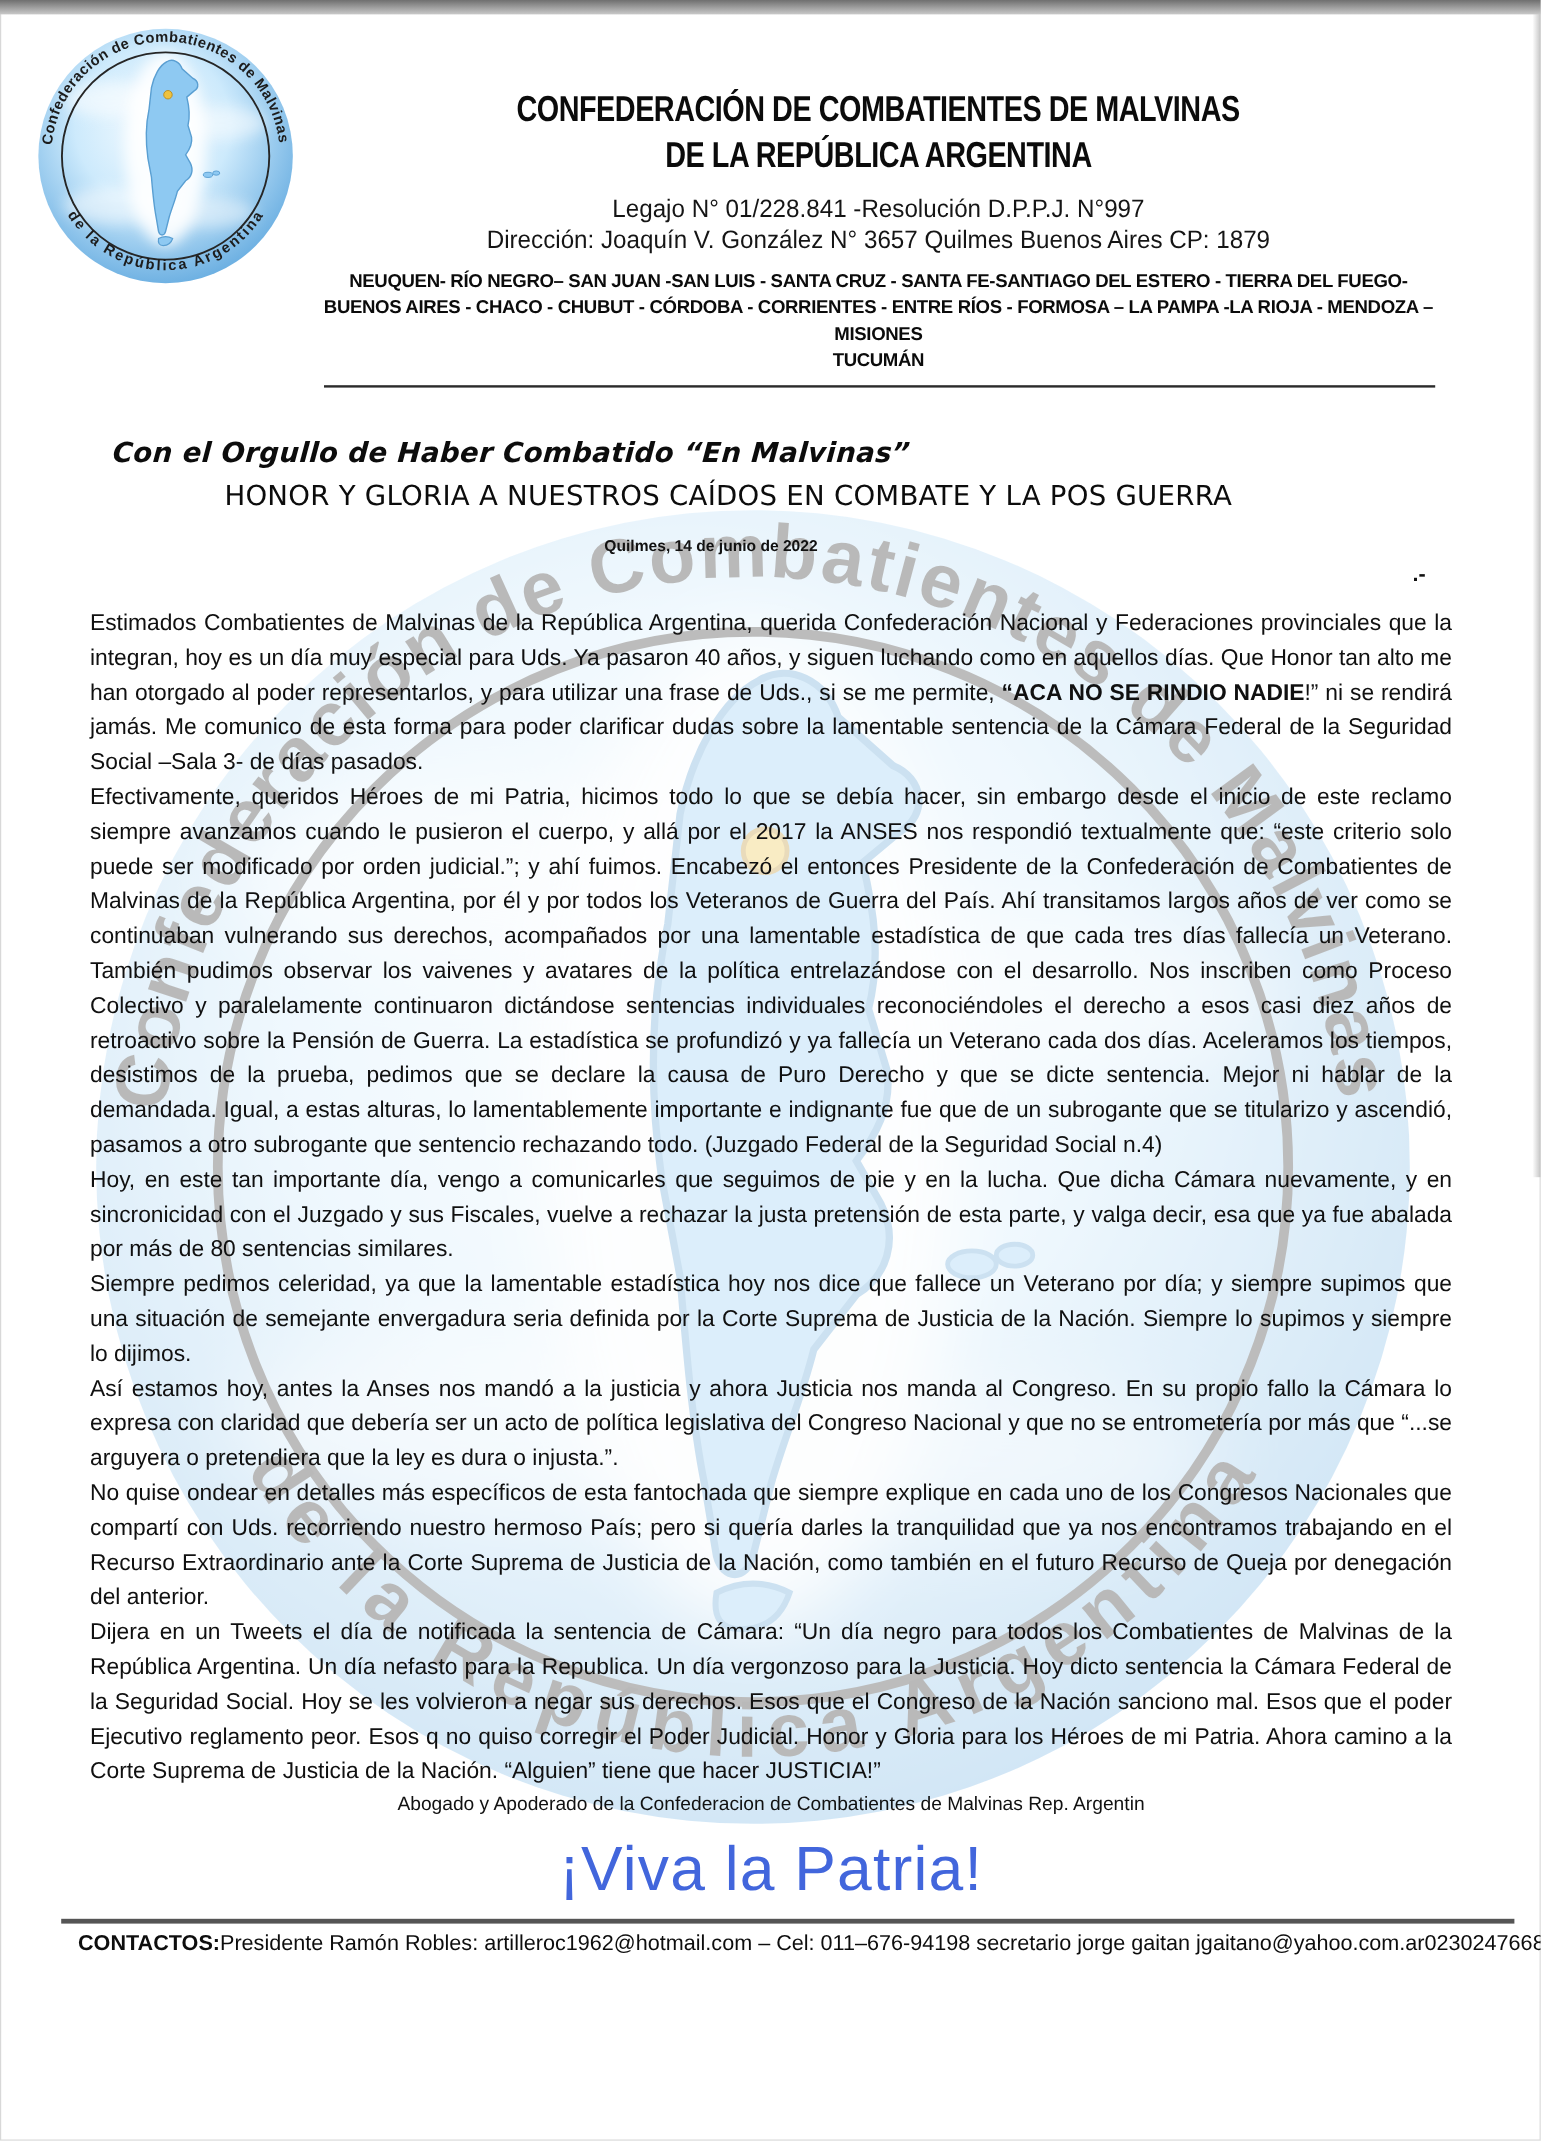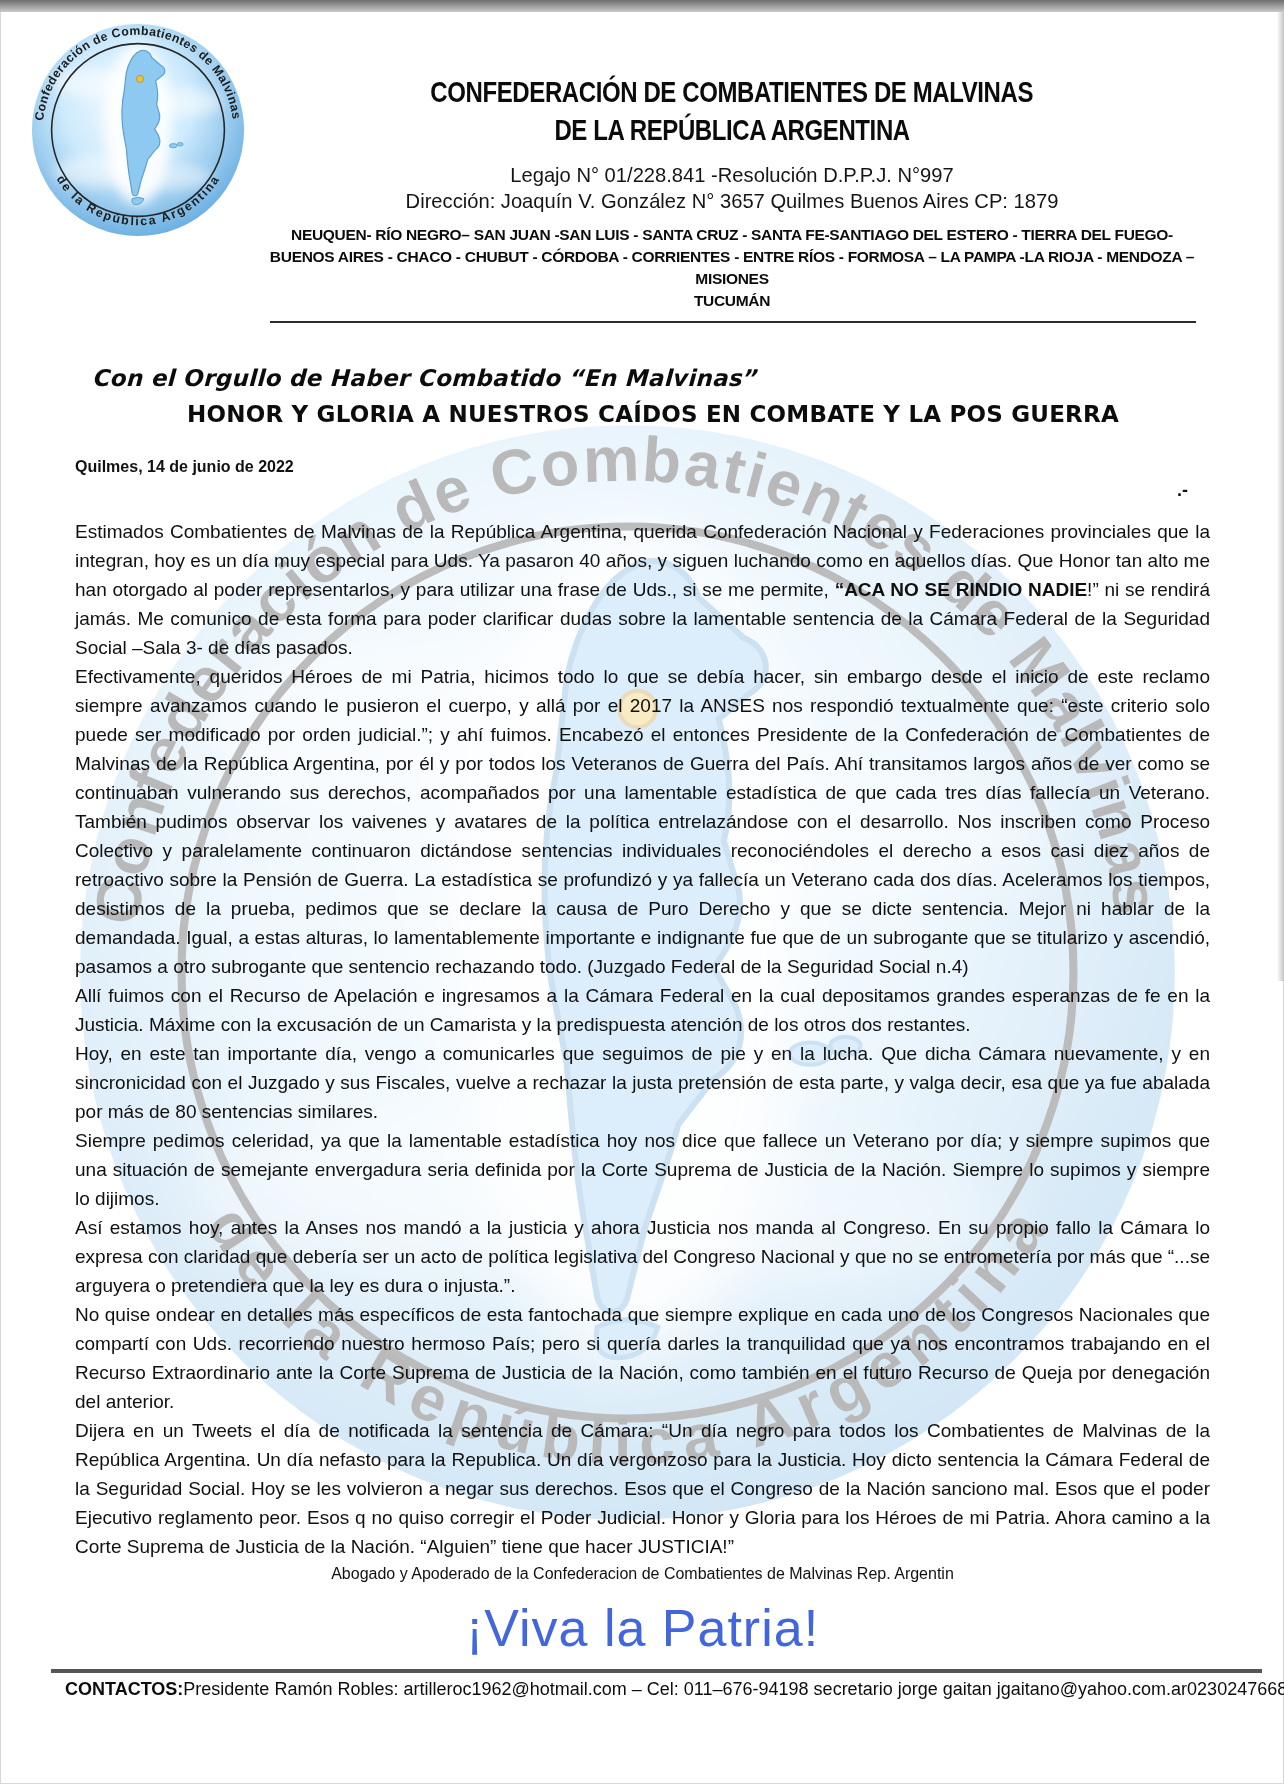--- a/index.html
+++ b/index.html
@@ -27,26 +27,26 @@
   .sub{margin-top:13px;font-size:21px;line-height:26px;color:#151515;text-align:center;}
   .sub div .cond2{display:inline-block;transform:scaleX(.96);white-space:nowrap;}
   .provinces{margin-top:10px;font-size:15.5px;line-height:22px;font-weight:bold;
         letter-spacing:-.3px;color:#0b0b0b;}
   .head-rule{border:none;border-top:2px solid #2b2b2b;margin:9px 88px 0 270px;}
 
   
   .slogan{font-family:"DejaVu Sans",sans-serif;color:#0c0c0c;}
   .slogan-1{margin:40px 0 0 19px;font-size:23px;line-height:30px;font-style:italic;
         font-weight:bold;letter-spacing:.3px;transform:skewX(-4deg);transform-origin:left;}
-  .slogan-2{margin:6px 0 0 112px;font-size:23px;line-height:30px;font-weight:bold;
+  .slogan-2{margin:6px 0 0 112px;font-size:23px;line-height:30px;font-weight:normal;
         letter-spacing:.2px;}
 
   .inner{padding:0 74px 0 75px;}
 
-  .dateline{margin-top:26px;text-align:left;font-size:16px;line-height:24px;
+  .dateline{margin-top:14px;text-align:center;font-size:13px;line-height:24px;
         font-weight:bold;padding-right:100px;}
   .date-suffix{text-align:right;font-size:18px;line-height:22px;font-weight:bold;
         padding-right:22px;}
 
   
   .bodytext{margin-top:16px;font-size:19px;line-height:29px;color:#101010;}
   .bodyp{margin:0;text-align:justify;}
   .bodyp .b{font-weight:bold;}
 
   .signature{margin-top:30px;text-align:center;font-size:20px;line-height:28px;}
@@ -138,21 +138,20 @@
         <div class="slogan-1">Con el Orgullo de Haber Combatido “En Malvinas”</div>
         <div class="slogan-2">HONOR Y GLORIA A NUESTROS CAÍDOS EN COMBATE Y LA POS GUERRA</div>
       </section>
 
       <div class="dateline">Quilmes, 14 de junio de 2022</div>
       <div class="date-suffix">.-</div>
 
       <main class="bodytext">
           <p class="bodyp"><span>Estimados Combatientes de Malvinas de la República Argentina, querida Confederación Nacional y Federaciones provinciales que la integran, hoy es un día muy especial para Uds. Ya pasaron 40 años, y siguen luchando como en aquellos días. Que Honor tan alto me han otorgado al poder representarlos, y para utilizar una frase de Uds., si se me permite, </span><span class="b">“ACA NO SE RINDIO NADIE</span><span>!” ni se rendirá jamás. Me comunico de esta forma para poder clarificar dudas sobre la lamentable sentencia de la Cámara Federal de la Seguridad Social –Sala 3- de días pasados.</span></p>
           <p class="bodyp"><span>Efectivamente, queridos Héroes de mi Patria, hicimos todo lo que se debía hacer, sin embargo desde el inicio de este reclamo siempre avanzamos cuando le pusieron el cuerpo, y allá por el 2017 la ANSES nos respondió textualmente que: “este criterio solo puede ser modificado por orden judicial.”; y ahí fuimos. Encabezó el entonces Presidente de la Confederación de Combatientes de Malvinas de la República Argentina, por él y por todos los Veteranos de Guerra del País. Ahí transitamos largos años de ver como se continuaban vulnerando sus derechos, acompañados por una lamentable estadística de que cada tres días fallecía un Veterano. También pudimos observar los vaivenes y avatares de la política entrelazándose con el desarrollo. Nos inscriben como Proceso Colectivo y paralelamente continuaron dictándose sentencias individuales reconociéndoles el derecho a esos casi diez años de retroactivo sobre la Pensión de Guerra.  La estadística se profundizó y ya fallecía un Veterano cada dos días. Aceleramos los tiempos, desistimos de la prueba, pedimos que se declare la causa de Puro Derecho y que se dicte sentencia. Mejor ni hablar de la demandada. Igual, a estas alturas, lo lamentablemente importante e indignante fue que de un subrogante que se titularizo y ascendió, pasamos a otro subrogante que sentencio rechazando todo. (Juzgado Federal de la Seguridad Social n.4)</span></p>
-          <p class="bodyp"><span>Allí fuimos con el Recurso de Apelación e ingresamos a la Cámara Federal en la cual depositamos grandes esperanzas de fe en la Justicia. Máxime con la excusación de un Camarista y la predispuesta atención de los otros dos restantes.</span></p>
           <p class="bodyp"><span>Hoy, en este tan importante día, vengo a comunicarles que seguimos de pie y en la lucha. Que dicha Cámara nuevamente, y en sincronicidad con el Juzgado y sus Fiscales, vuelve a rechazar la justa pretensión de esta parte, y valga decir, esa que ya fue abalada por más de 80 sentencias similares.</span></p>
           <p class="bodyp"><span>Siempre pedimos celeridad, ya que la lamentable estadística hoy nos dice que fallece un Veterano por día; y siempre supimos que una situación de semejante envergadura seria definida por la Corte Suprema de Justicia de la Nación. Siempre lo supimos y siempre lo dijimos.</span></p>
           <p class="bodyp"><span>Así estamos hoy, antes la Anses nos mandó a la justicia y ahora Justicia nos manda al Congreso. En su propio fallo la Cámara lo expresa con claridad que debería ser un acto de política legislativa del Congreso Nacional y que no se entrometería por más que “...se arguyera o pretendiera que la ley es dura o injusta.”.</span></p>
           <p class="bodyp"><span>No quise ondear en detalles más específicos de esta fantochada que siempre explique en cada uno de los Congresos Nacionales que compartí con Uds. recorriendo nuestro hermoso País; pero si quería darles la tranquilidad que ya nos encontramos trabajando en el Recurso Extraordinario ante la Corte Suprema de Justicia de la Nación, como también en el futuro Recurso de Queja por denegación del anterior.</span></p>
           <p class="bodyp"><span>Dijera en un Tweets el día de notificada la sentencia de Cámara: “Un día negro para todos los Combatientes de Malvinas de la República Argentina. Un día nefasto para la Republica. Un día vergonzoso para la Justicia. Hoy dicto sentencia la Cámara Federal de la Seguridad Social. Hoy se les volvieron a negar sus derechos. Esos que el Congreso de la Nación sanciono mal. Esos que el poder Ejecutivo reglamento peor. Esos q no quiso corregir el Poder Judicial. Honor y Gloria para los Héroes de mi Patria. Ahora camino a la Corte Suprema de Justicia de la Nación. “Alguien” tiene que hacer JUSTICIA!”</span></p>
         </main>
 
       <div class="sig-role">Abogado y Apoderado de la Confederacion de Combatientes de Malvinas Rep. Argentin</div>
 
       <div class="viva" style="color: rgb(66, 102, 220);">¡Viva la Patria!</div>

